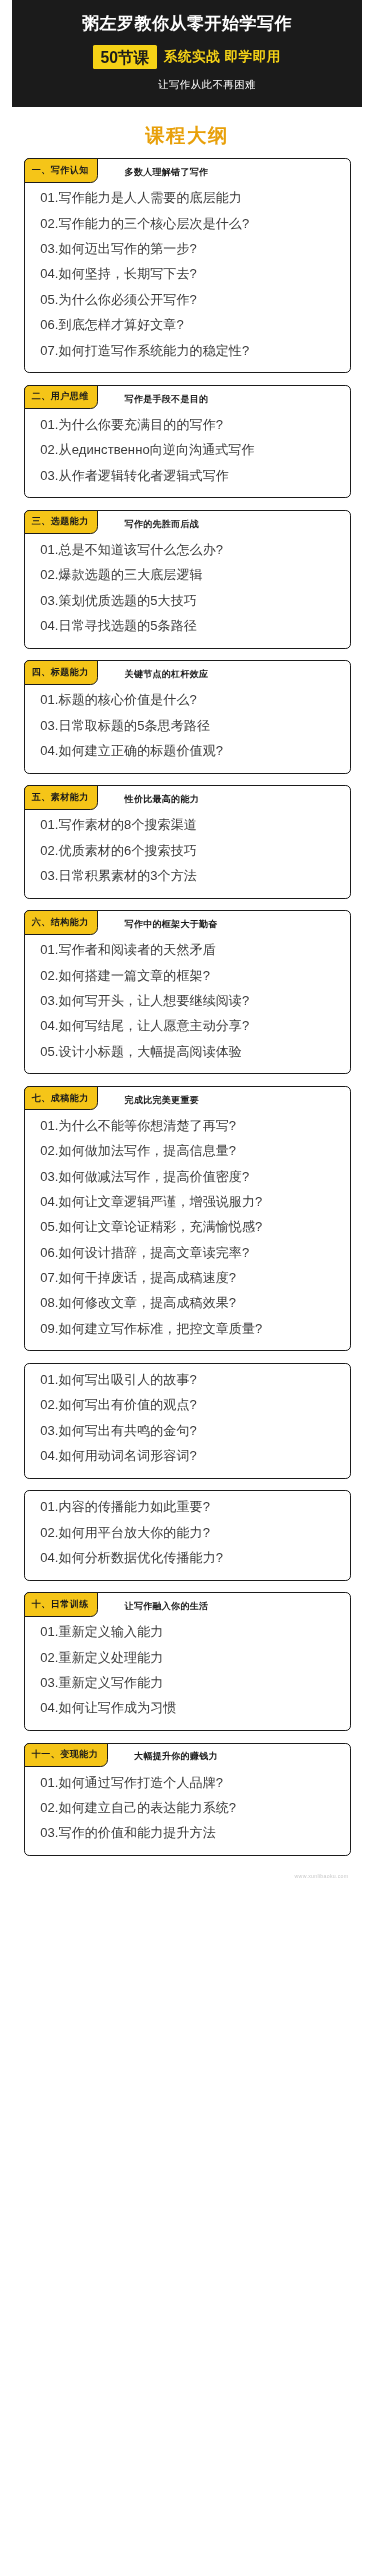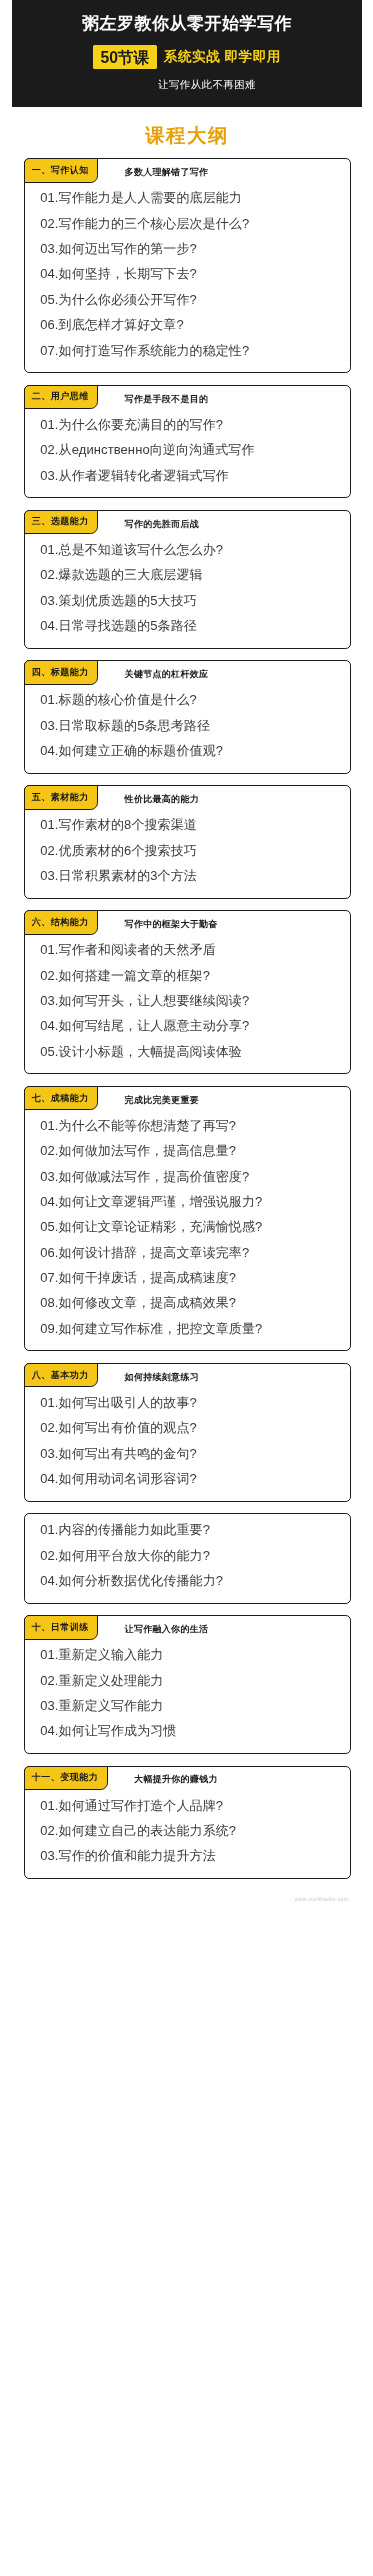--- a/index.html
+++ b/index.html
@@ -249,24 +249,20 @@
           <li class="item">03.如何做减法写作，提高价值密度?</li>
           <li class="item">04.如何让文章逻辑严谨，增强说服力?</li>
           <li class="item">05.如何让文章论证精彩，充满愉悦感?</li>
           <li class="item">06.如何设计措辞，提高文章读完率?</li>
           <li class="item">07.如何干掉废话，提高成稿速度?</li>
           <li class="item">08.如何修改文章，提高成稿效果?</li>
           <li class="item">09.如何建立写作标准，把控文章质量?</li>
         </ul>
       </div>
       <div class="section">
-        <div class="section-head">
-          <div class="ribbon">八、基本功力</div>
-          <div class="section-subtitle">如何持续刻意练习</div>
-        </div>
         <ul class="item-list">
           <li class="item">01.如何写出吸引人的故事?</li>
           <li class="item">02.如何写出有价值的观点?</li>
           <li class="item">03.如何写出有共鸣的金句?</li>
           <li class="item">04.如何用动词名词形容词?</li>
         </ul>
       </div>
       <div class="section">
         <ul class="item-list">
           <li class="item">01.内容的传播能力如此重要?</li>

